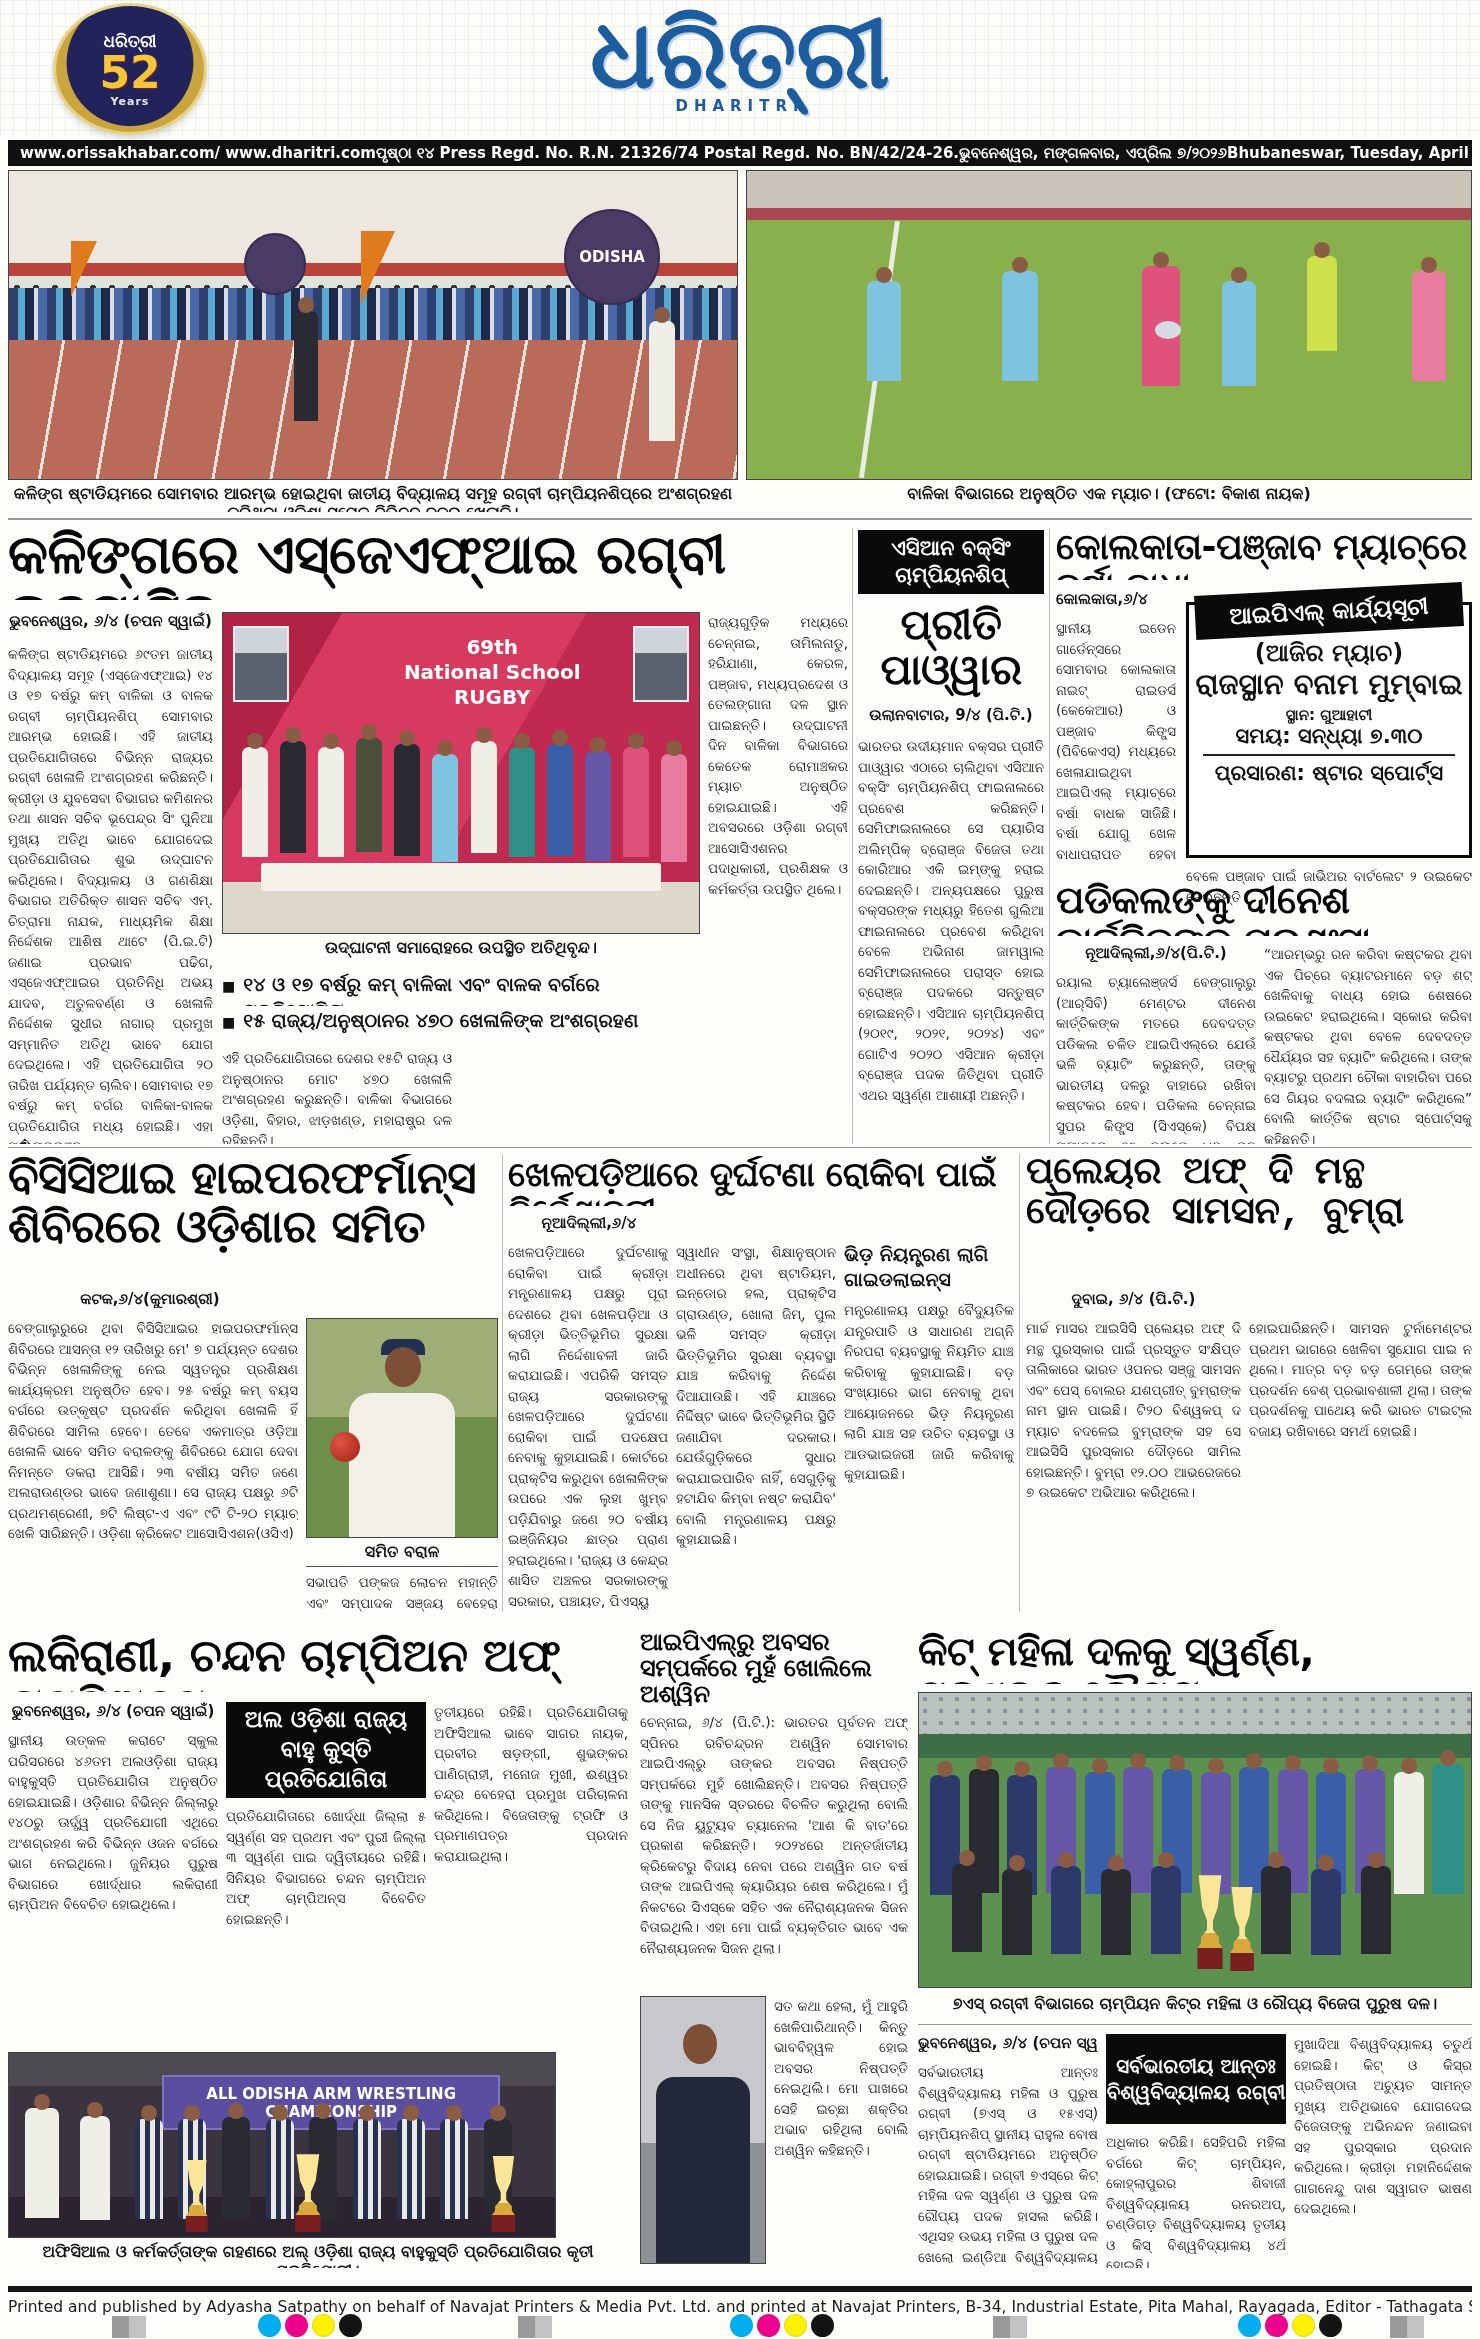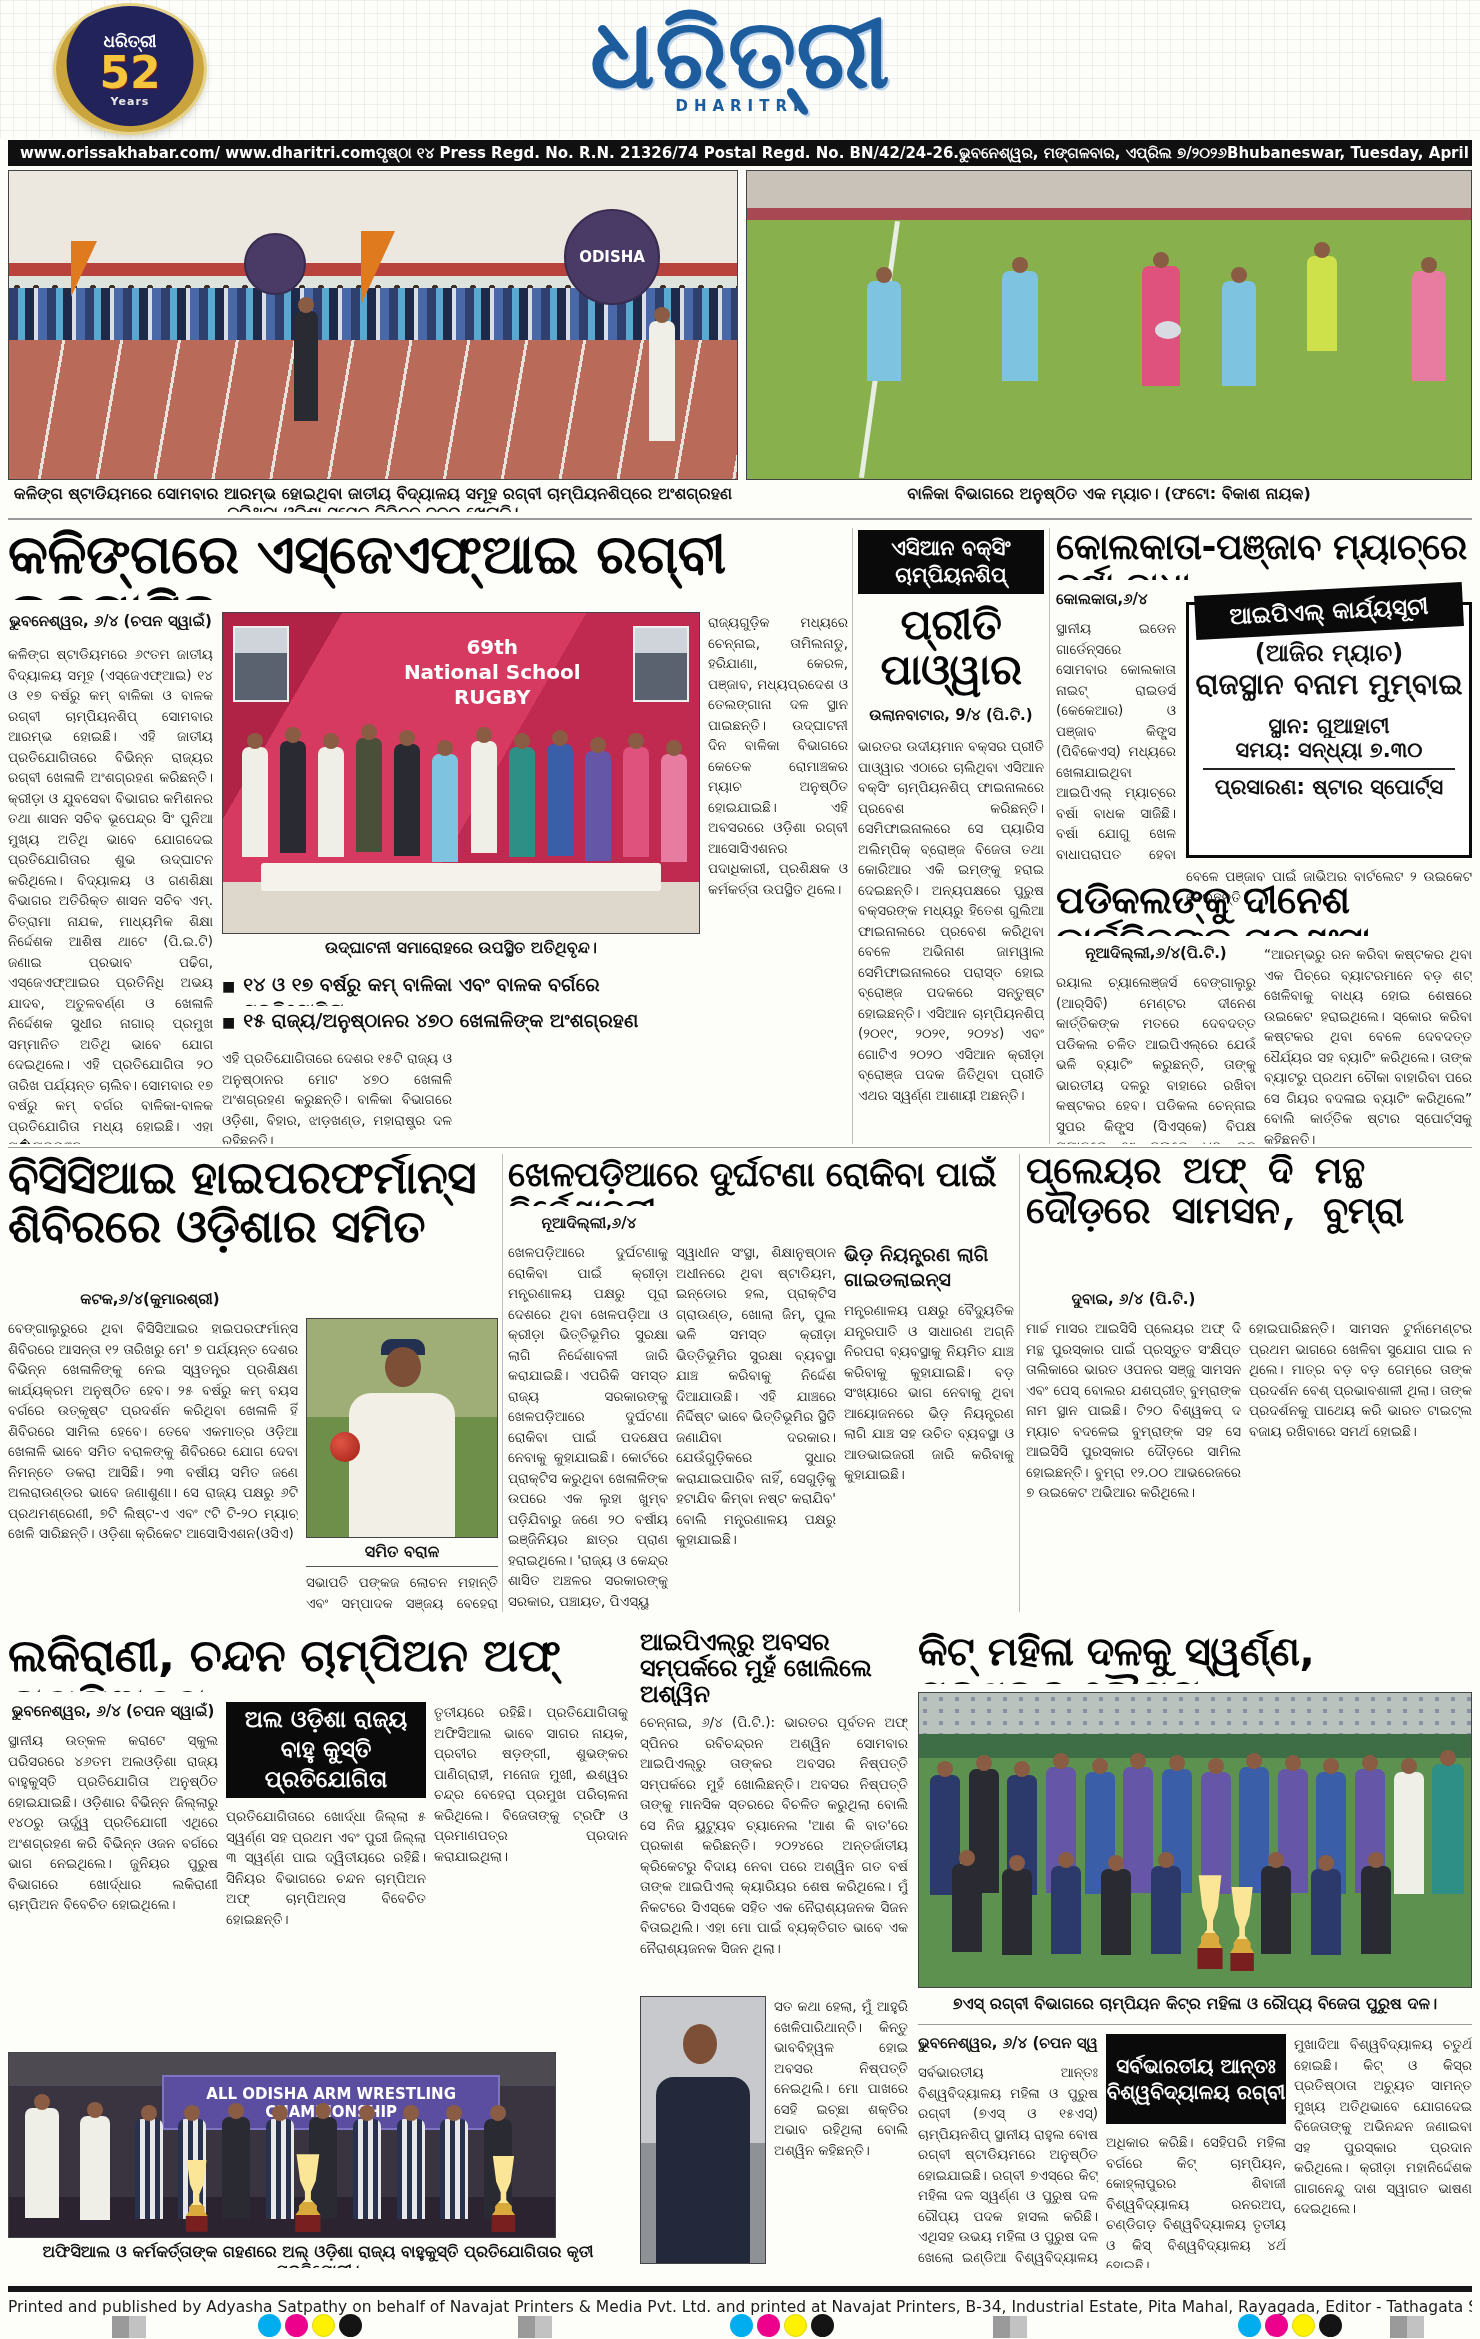--- a/index.html
+++ b/index.html
@@ -201,21 +201,21 @@
   <div class="abs vr" style="left:1049px;top:528px;width:1px;height:616px;"></div>
 
   <div class="abs headline" style="left:1056px;top:528px;width:416px;height:52px;font-size:36px;">କୋଲକାତା-ପଞ୍ଜାବ ମ୍ୟାଚ୍‌ରେ ବର୍ଷା ବାଧା</div>
   <div class="abs date" style="left:1056px;top:590px;width:130px;text-align:left;"><span>କୋଲକାତା,୬/୪</span></div>
   <div class="abs body" style="left:1056px;top:618px;width:120px;height:242px;">ସ୍ଥାନୀୟ ଇଡେନ ଗାର୍ଡେନ୍ସରେ ସୋମବାର କୋଲକାତା ନାଇଟ୍ ରାଇଡର୍ସ (କେକେଆର) ଓ ପଞ୍ଜାବ କିଙ୍ଗ୍ସ (ପିବିକେଏସ୍) ମଧ୍ୟରେ ଖେଳାଯାଇଥିବା ଆଇପିଏଲ୍ ମ୍ୟାଚ୍‌ରେ ବର୍ଷା ବାଧକ ସାଜିଛି। ବର୍ଷା ଯୋଗୁ ଖେଳ ବାଧାପ୍ରାପ୍ତ ହେବା ବେଳକୁ ପ୍ରଥମେ ବ୍ୟାଟିଂ କରିଥିବା କେକେଆର ୩.୪ ଓଭରରେ ୨ ଉଇକେଟ ହରାଇ ୨୫ ରନ କରିଛି। ଅଧିନାୟକ ଅଜିଙ୍କ୍ୟ ରାହାଣେ ୮ ଓ ଅଙ୍ଗକ୍ରିଶ ରଘୁବଂଶୀ ୭ ରନରେ ଅପରାଜିତ ରହିଥିବା</div>
 
   <div class="abs iplbox" style="left:1186px;top:602px;width:286px;height:256px;">
     <div class="iplbanner">ଆଇପିଏଲ୍ କାର୍ଯ୍ୟସୂଚୀ</div>
     <div class="ipl-line" style="margin-top:34px;font-size:24px;">(ଆଜିର ମ୍ୟାଚ)</div>
     <div class="ipl-line" style="font-size:29px;line-height:1.2;">ରାଜସ୍ଥାନ ବନାମ ମୁମ୍ବାଇ</div>
-    <div class="ipl-line" style="font-size:21px;margin-top:12px;">ସ୍ଥାନ: ଗୁଆହାଟୀ</div>
+    <div class="ipl-line" style="font-size:15px;margin-top:4px;">ସ୍ଥାନ: ଗୁଆହାଟୀ</div>
     <div class="ipl-line" style="font-size:21px;border-bottom:2px solid #222;padding-bottom:6px;margin:0 14px;">ସମୟ: ସନ୍ଧ୍ୟା ୭.୩୦</div>
     <div class="ipl-line" style="font-size:21px;margin-top:5px;">ପ୍ରସାରଣ: ଷ୍ଟାର ସ୍ପୋର୍ଟ୍ସ</div>
   </div>
   <div class="abs body" style="left:1186px;top:866px;width:286px;height:46px;">ବେଳେ ପଞ୍ଜାବ ପାଇଁ ଜାଭିଅର ବାର୍ଟଲେଟ ୨ ଉଇକେଟ ନେଇଛନ୍ତି।</div>
 
   <div class="abs headline" style="left:1056px;top:880px;width:416px;height:56px;font-size:38px;">ପଡିକଲଙ୍କୁ ଦୀନେଶ କାର୍ତ୍ତିକଙ୍କ ପ୍ରଶଂସା</div>
   <div class="abs date" style="left:1056px;top:944px;width:200px;"><span>ନୂଆଦିଲ୍ଲୀ,୬/୪(ପି.ଟି.)</span></div>
   <div class="abs body" style="left:1056px;top:972px;width:200px;height:172px;">ରୟାଲ ଚ୍ୟାଲେଞ୍ଜର୍ସ ବେଙ୍ଗାଲୁରୁ (ଆର୍‌ସିବି) ମେଣ୍ଟର ଦୀନେଶ କାର୍ତ୍ତିକଙ୍କ ମତରେ ଦେବଦତ୍ତ ପଡିକଲ ଚଳିତ ଆଇପିଏଲ୍‌ରେ ଯେଉଁ ଭଳି ବ୍ୟାଟିଂ କରୁଛନ୍ତି, ତାଙ୍କୁ ଭାରତୀୟ ଦଳରୁ ବାହାରେ ରଖିବା କଷ୍ଟକର ହେବ। ପଡିକଲ ଚେନ୍ନାଇ ସୁପର କିଙ୍ଗ୍ସ (ସିଏସ୍‌କେ) ବିପକ୍ଷ ମ୍ୟାଚ୍‌ରେ ୨୯ ବଲରେ ୪୦ ରନ କରିଥିଲେ।</div>
   <div class="abs body" style="left:1264px;top:944px;width:208px;height:200px;">“ଆରମ୍ଭରୁ ରନ କରିବା କଷ୍ଟକର ଥିବା ଏକ ପିଚ୍‌ରେ ବ୍ୟାଟରମାନେ ବଡ଼ ଶଟ୍ ଖେଳିବାକୁ ବାଧ୍ୟ ହୋଇ ଶେଷରେ ଉଇକେଟ ହରାଇଥିଲେ। ସ୍କୋର କରିବା କଷ୍ଟକର ଥିବା ବେଳେ ଦେବଦତ୍ତ ଧୈର୍ଯ୍ୟର ସହ ବ୍ୟାଟିଂ କରିଥିଲେ। ତାଙ୍କ ବ୍ୟାଟରୁ ପ୍ରଥମ ଚୌକା ବାହାରିବା ପରେ ସେ ଗିୟର ବଦଳାଇ ବ୍ୟାଟିଂ କରିଥିଲେ” ବୋଲି କାର୍ତ୍ତିକ ଷ୍ଟାର ସ୍ପୋର୍ଟ୍ସକୁ କହିଛନ୍ତି।</div>
 

